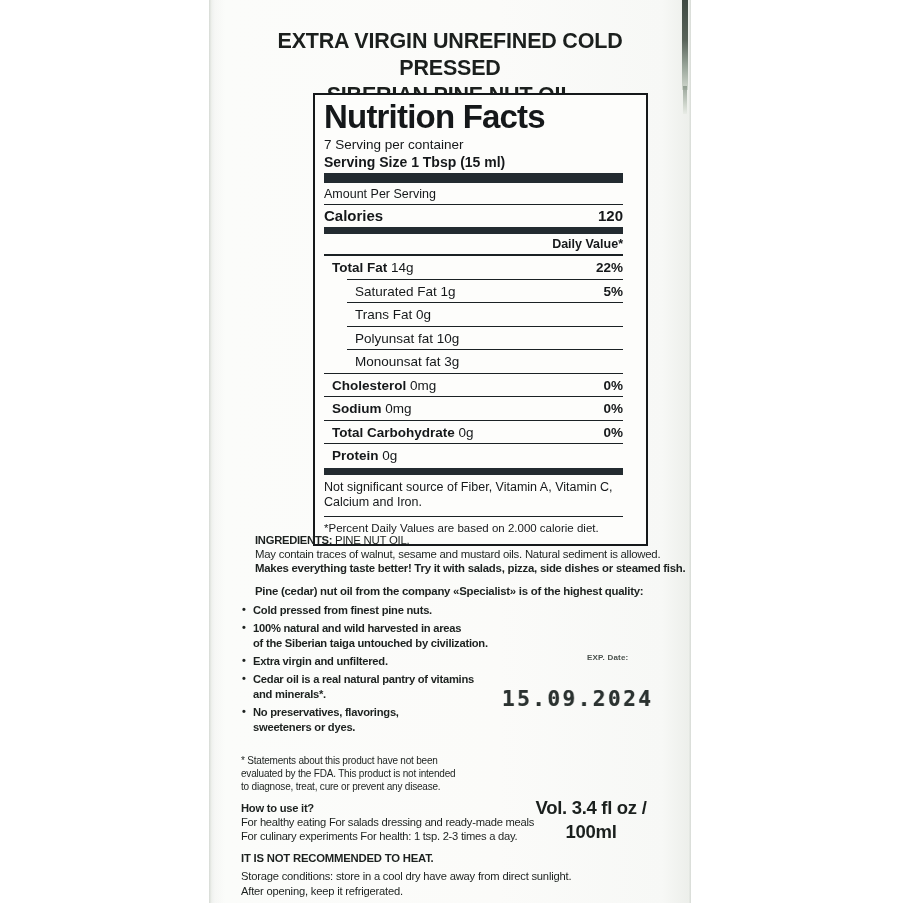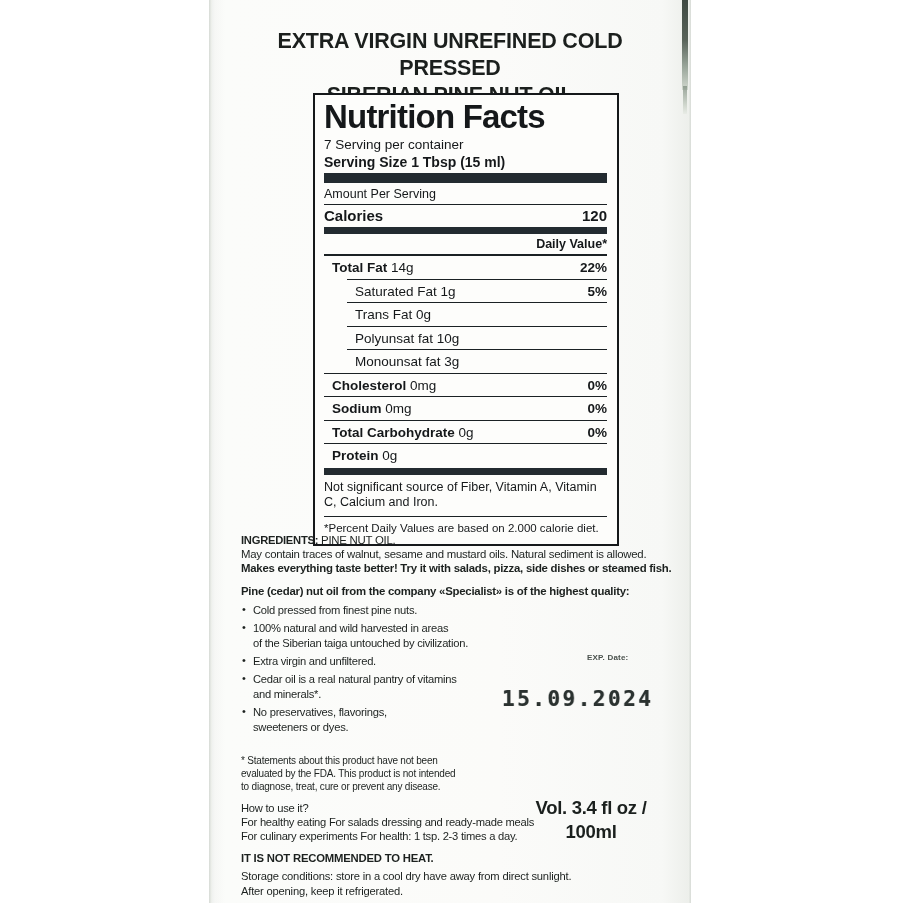--- a/index.html
+++ b/index.html
@@ -86,25 +86,25 @@
     line-height: 27px;
     letter-spacing: -0.2px;
   }
   .headline .l2 { display: block; }
 
   
   .nfp {
     position: absolute;
     left: 104px;
     top: 93px;
-    width: 306px;
+    width: 335px;
     background: #fdfdfb;
     border: 2.5px solid #15181a;
     box-sizing: border-box;
-    padding: 4px 10px 9px 9px;
+    padding: 4px 23px 9px 9px;
     color: #15181a;
     font-family: "Liberation Sans", sans-serif;
   }
   .nfp-title {
     font-size: 33px;
     font-weight: bold;
     line-height: 36px;
     letter-spacing: -0.8px;
     margin: 0 0 1px 0;
     white-space: nowrap;
@@ -195,28 +195,28 @@
     top: 533px;
     width: 430px;
     color: #1c211f;
     font-family: "Liberation Sans", sans-serif;
     font-size: 11.4px;
     line-height: 14.2px;
     letter-spacing: -0.25px;
   }
   .copy .ing { margin-bottom: 0px; }
   .copy .ing b { font-weight: bold; font-size: 11.2px; }
-  .copy .line { white-space: nowrap; }
+  .copy .line { white-space: nowrap; margin-left: 14px; }
   .copy .b { font-weight: bold; }
   .spacer8 { height: 8px; }
 
   .bullets {
     width: 265px;
     margin-top: 5px;
-    font-weight: normal;
+    font-weight: bold;
     font-size: 11.2px;
     line-height: 14.4px;
   }
   .bullet {
     position: relative;
     padding-left: 12px;
     margin-bottom: 4px;
   }
   .bullet:before {
     content: "\2022";
@@ -234,21 +234,21 @@
     font-size: 10px;
     line-height: 13.2px;
     letter-spacing: -0.2px;
   }
   .howto {
     width: 300px;
     margin-top: 7px;
     font-size: 11.2px;
     line-height: 14.2px;
   }
-  .howto .hd { font-weight: normal; }
+  .howto .hd { font-weight: bold; }
   .notheat {
     margin-top: 8px;
     font-weight: bold;
     font-size: 11.3px;
     line-height: 14px;
     letter-spacing: -0.2px;
   }
   .storage {
     margin-top: 4px;
     font-size: 11.2px;

